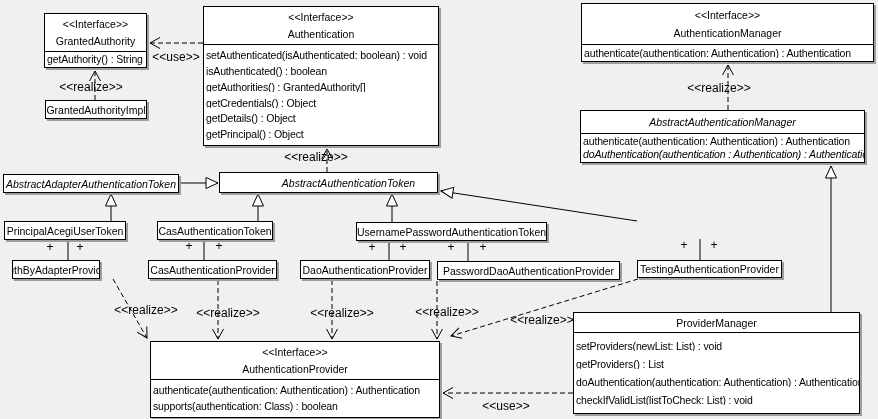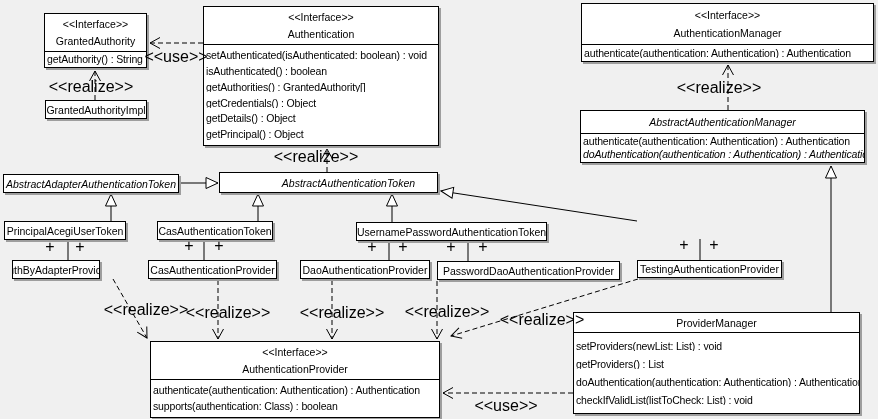--- a/index.html
+++ b/index.html
@@ -25,21 +25,21 @@
     flex:1 1 auto; display:flex; flex-direction:column;
     justify-content:space-evenly; overflow:hidden;
   }
   .uml-method {
     font-size:10.5px; letter-spacing:-0.15px; line-height:1;
     white-space:nowrap; padding-left:2px; color:#000; overflow:hidden;
   }
   .italic { font-style:italic; }
   .edge-label {
     position:absolute; z-index:3; transform:translate(-50%,-50%);
-    font-size:16px; color:#000; white-space:nowrap;
+    font-size:12px; color:#000; white-space:nowrap;
   }
 </style>
 </head>
 <body>
 
 <div class="canvas" id="canvas">
     <svg width="878" height="419" class="edges-layer">
       <defs>
         <marker id="m-tri" markerUnits="userSpaceOnUse" markerWidth="16" markerHeight="16" refX="13" refY="7" orient="auto">
           <path d="M13,7 L1,1.5 L1,12.5 Z" fill="#ffffff" stroke="#000000"></path>

